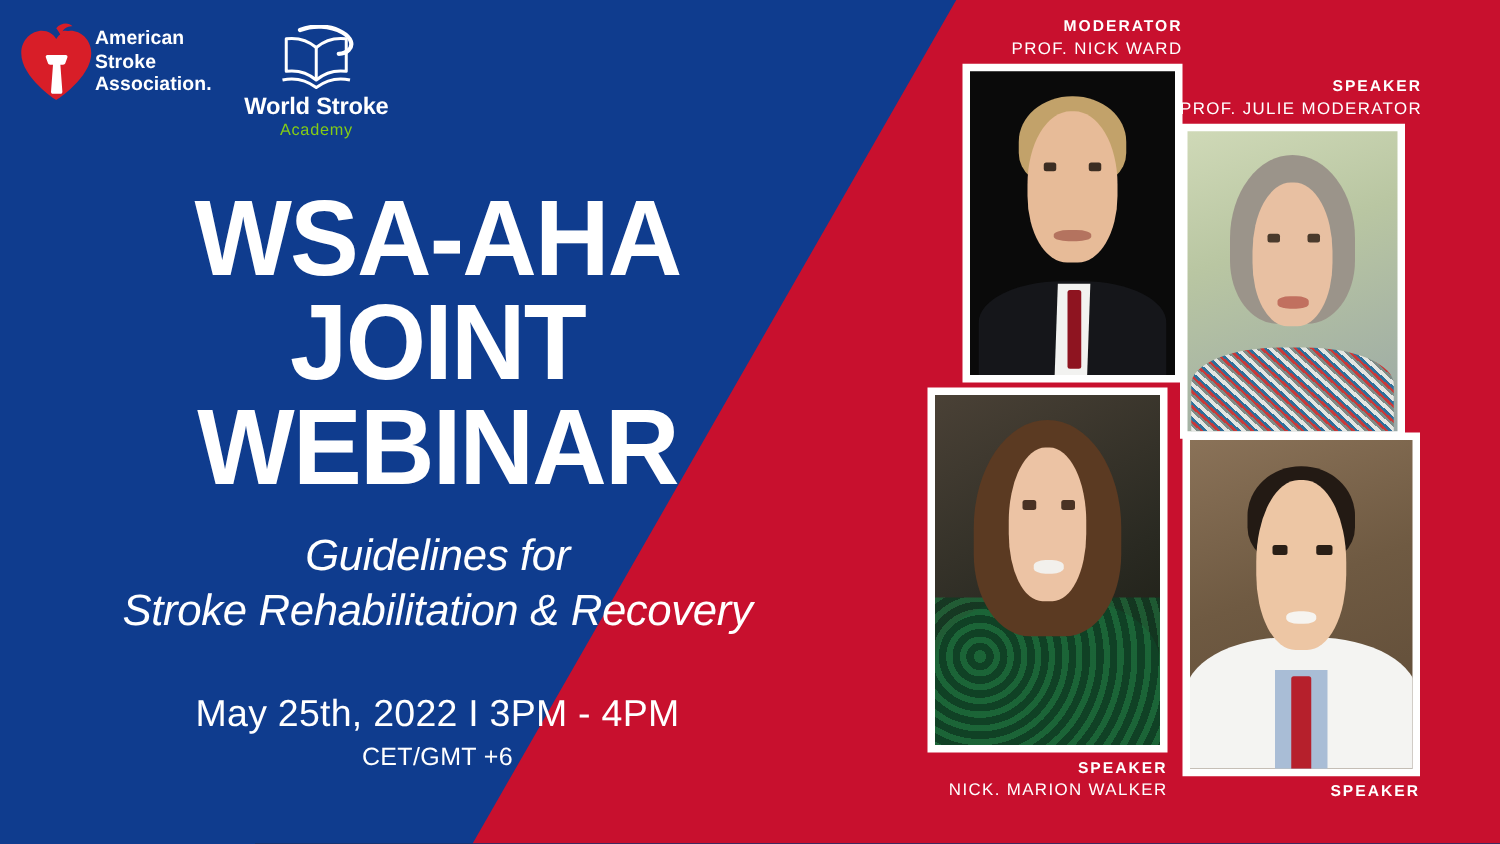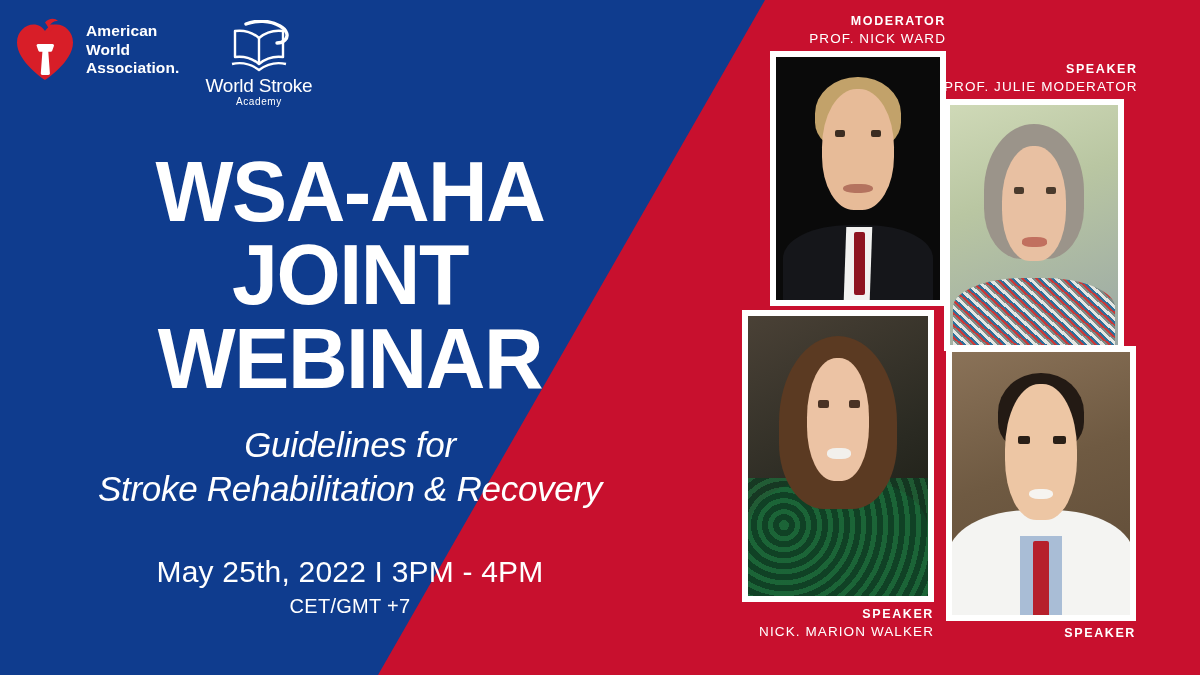--- a/index.html
+++ b/index.html
@@ -16,30 +16,30 @@
   
   .bg-base{position:absolute;inset:0;background:#0f3c8e;}
   .band-red2{
     left:0;top:0;width:1200px;height:675px;
     background:#c8102e;
     clip-path:polygon(765px 0, 1200px 0, 1200px 675px, 378px 675px);
   }
 
   
   .logos{position:absolute;left:14px;top:18px;display:flex;align-items:flex-start;gap:26px;}
-  .aha-lockup{display:flex;align-items:center;gap:10px;}
+  .aha-lockup{display:flex;align-items:center;}
   .aha-mark{width:62px;height:64px;flex:0 0 auto;}
   .aha-words{
     color:#fff;font-weight:bold;font-size:15.5px;line-height:1.22;
     letter-spacing:.1px;white-space:nowrap;
   }
   .wsa-lockup{display:flex;flex-direction:column;align-items:center;padding-top:2px;}
   .wsa-mark{width:86px;height:54px;}
-  .wsa-name{color:#fff;font-weight:normal;font-size:19px;letter-spacing:-.2px;margin-top:1px;}
-  .wsa-sub{color:#ffffff;font-size:10px;letter-spacing:.6px;margin-top:-1px;}
+  .wsa-name{color:#fff;font-weight:bold;font-size:19px;letter-spacing:-.2px;margin-top:1px;}
+  .wsa-sub{color:#84cc16;font-size:13px;letter-spacing:.6px;margin-top:-1px;}
 
   
   .copy{position:absolute;left:0;top:150px;width:700px;text-align:center;}
   .title{
     color:#fff;font-weight:bold;
     font-size:86px;line-height:.97;letter-spacing:-1.5px;
     text-transform:uppercase;
     transform:scaleX(.96);
     margin:0;
   }
@@ -98,21 +98,21 @@
   <div class="logos">
 
     <div class="aha-lockup">
       <svg class="aha-mark" viewBox="0 0 62 64">
         <path d="M31 62C31 62 3 44 3 24.5 3 13.5 11.5 6.5 19.5 6.5c5 0 9.2 2.6 11.5 6.6 2.3-4 6.5-6.6 11.5-6.6C50.5 6.5 59 13.5 59 24.5 59 44 31 62 31 62Z" fill="#d81e28"></path>
         <path d="M31 4.5c3.5-4 9.5-5 13-1.5-3.5-.5-6.5 1.5-8 4 3-1 6 0 7.5 1.8-3.5.2-6 2.2-7.3 4.7-1.5-3.5-3.2-6.4-5.2-9Z" fill="#d81e28"></path>
         <path d="M24 26h14.5c1.2 0 1.8 1 1.4 2l-1.6 4.4c-.3.8-1 1.3-1.9 1.3h-2.1l1.6 21.6c.05.9-.6 1.7-1.5 1.7h-6.1c-.9 0-1.6-.8-1.5-1.7L28.4 33.7h-2.2c-.9 0-1.6-.5-1.9-1.3L22.7 28c-.4-1 .2-2 1.3-2Z" fill="#ffffff"></path>
       </svg>
       <div class="aha-words">
         <div>American</div>
-        <div>World</div>
+        <div>Stroke</div>
         <div>Association.</div>
       </div>
     </div>
 
     <div class="wsa-lockup">
       <svg class="wsa-mark" viewBox="0 0 86 54">
         <path d="M43 18c-7-6-16-8-24-7v26c8-1 17 1 24 7 7-6 16-8 24-7V11c-8-1-17 1-24 7Z" fill="none" stroke="#ffffff" stroke-width="2.4" stroke-linejoin="round"></path>
         <path d="M43 18v26" stroke="#ffffff" stroke-width="2.4"></path>
         <path d="M16 44c9-2 19 0 27 6 8-6 18-8 27-6" fill="none" stroke="#ffffff" stroke-width="2.4" stroke-linejoin="round"></path>
         <path d="M30 4c10-4 24-4 34 2 7 4 9 10 5 14-2 2-5 3-8 3" fill="none" stroke="#ffffff" stroke-width="3.4" stroke-linecap="round"></path>
@@ -128,21 +128,21 @@
       <div>WSA-AHA</div>
       <div>JOINT</div>
       <div>WEBINAR</div>
     </div>
     <div class="subtitle">
       <div>Guidelines for</div>
       <div>Stroke Rehabilitation &amp; Recovery</div>
     </div>
     <div class="datewrap">
       <div class="date-main">May 25th, 2022 I 3PM - 4PM</div>
-      <div class="date-tz">CET/GMT +7</div>
+      <div class="date-tz">CET/GMT +6</div>
     </div>
   </div>
 
   <div class="card" id="card-ward">
     <div class="cap cap-top">
       <div class="cap-role">MODERATOR</div>
       <div class="cap-name">PROF. NICK WARD</div>
     </div>
     <div class="frame">
       <div class="photo">

